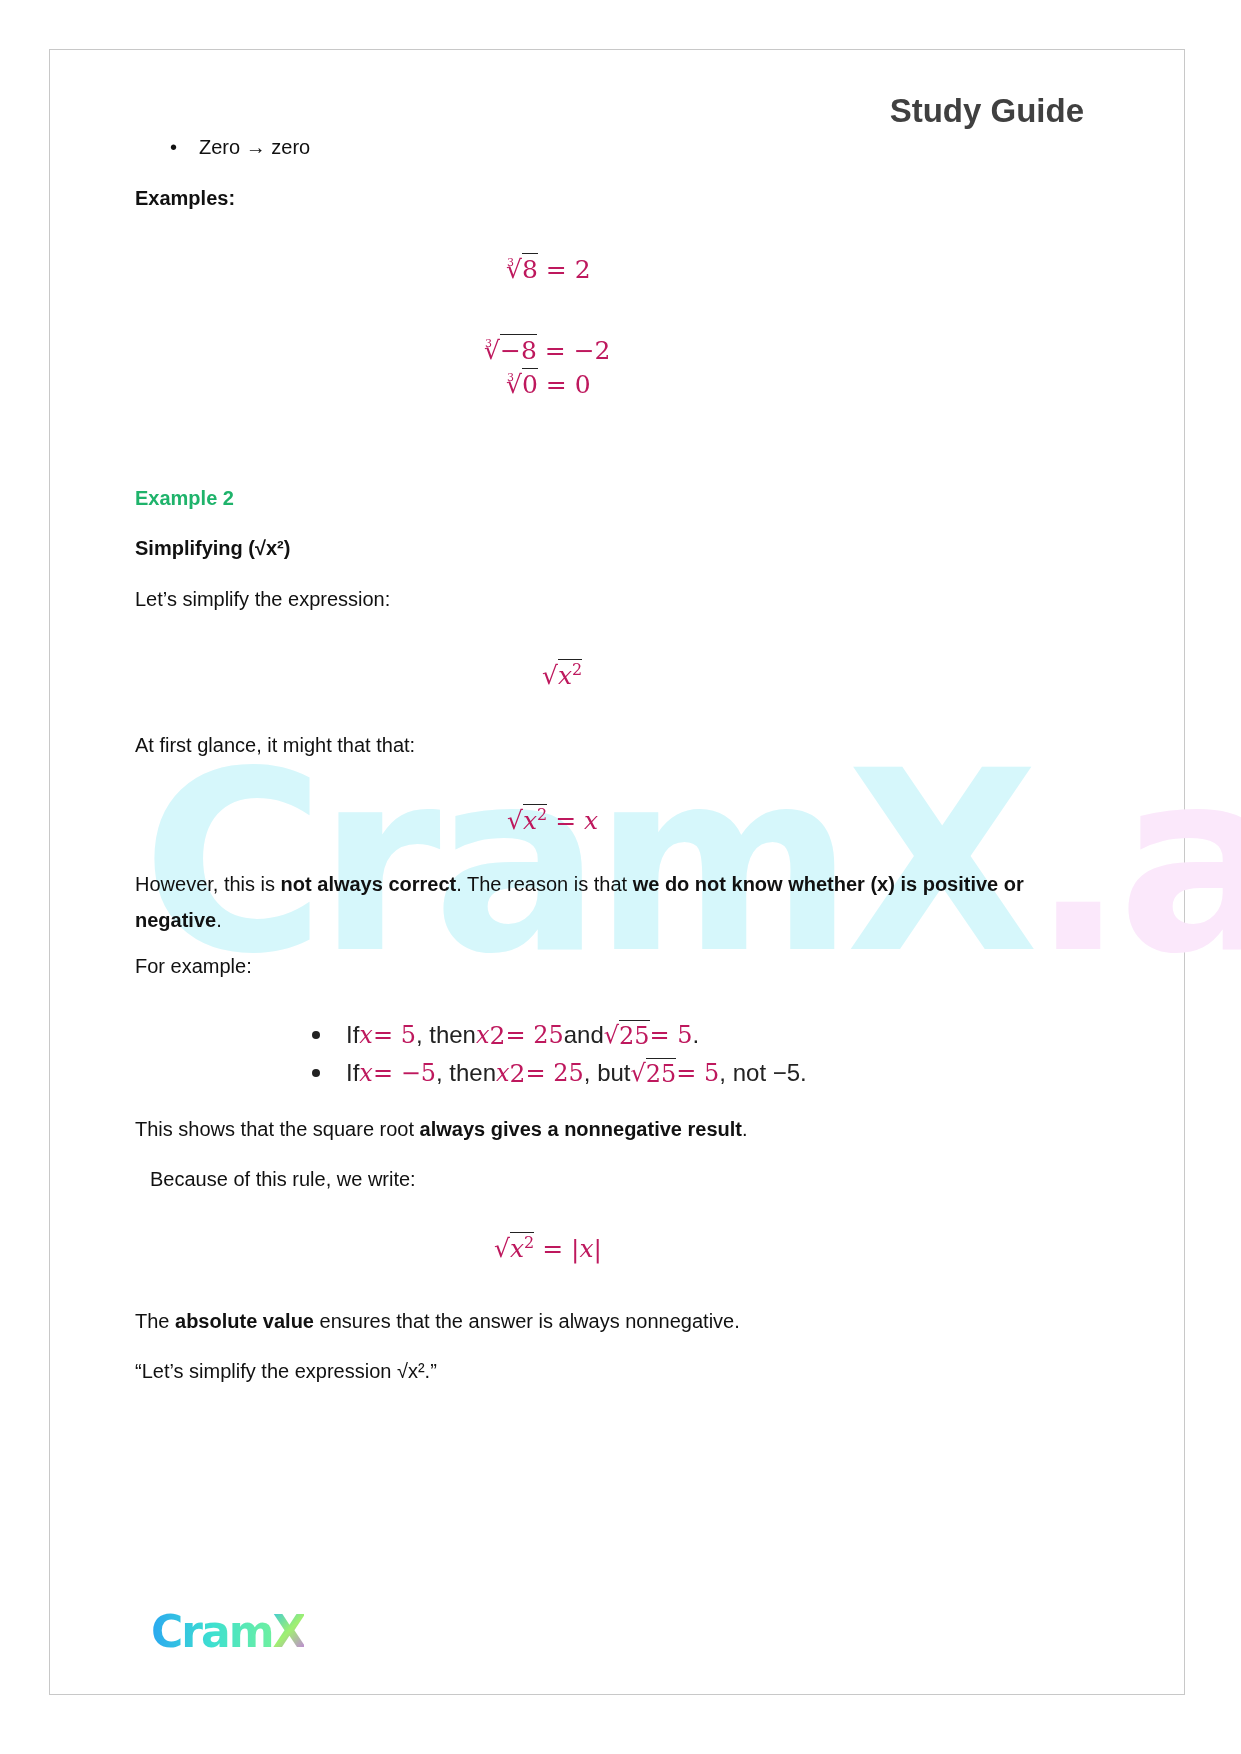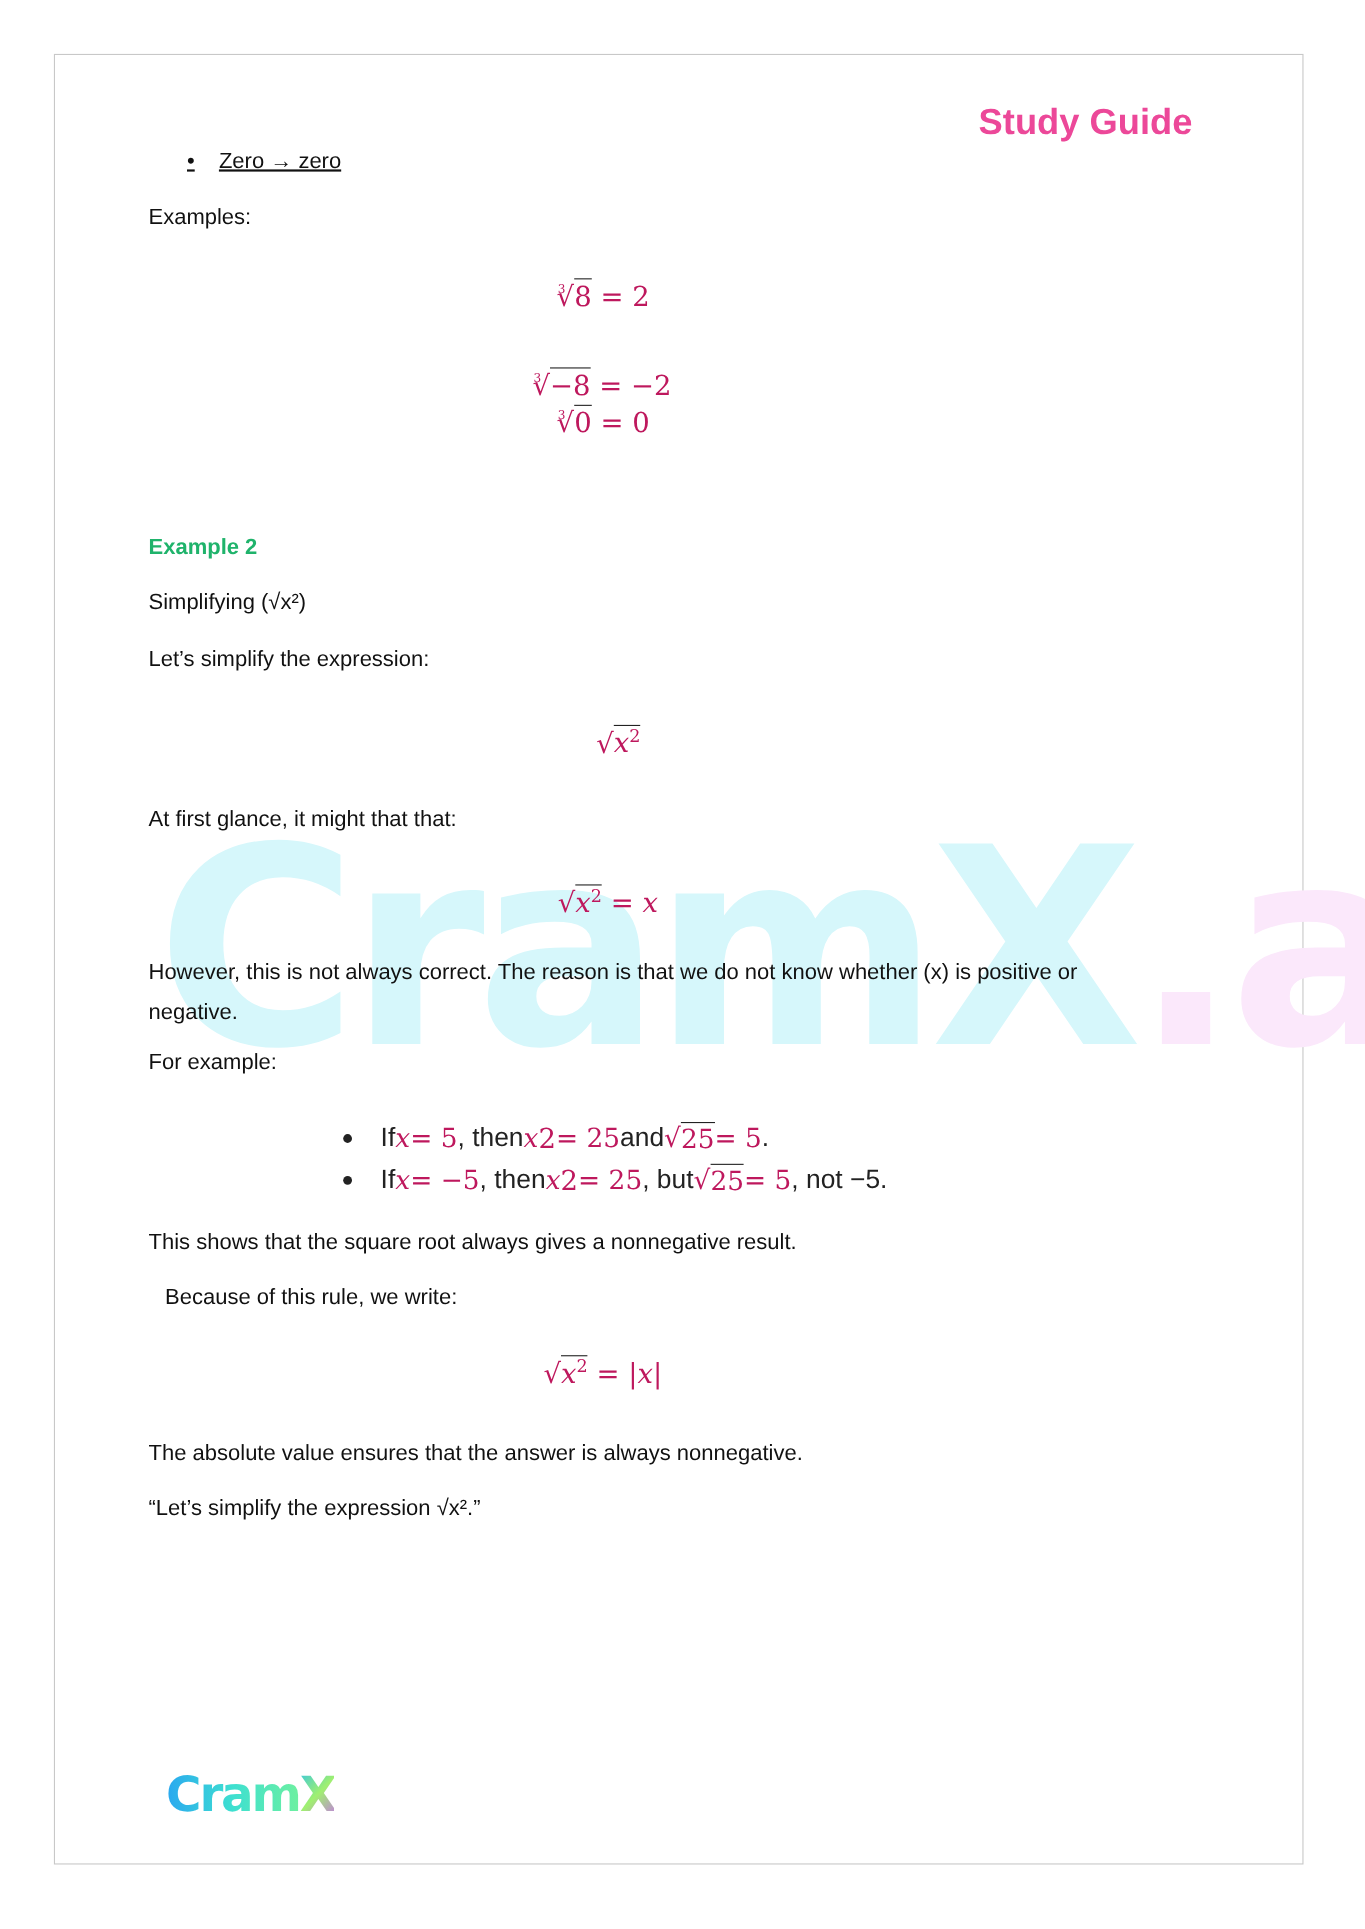--- a/index.html
+++ b/index.html
@@ -2,22 +2,22 @@
 <html><head>
   <meta charset="utf-8">
   <style>
     html, body { margin: 0; padding: 0; background: #ffffff; }
     body { width: 1241px; height: 1754px; position: relative; overflow: hidden;
            font-family: "Liberation Sans", sans-serif; color: #111; }
     .page { position: absolute; left: 49px; top: 49px; width: 1134px; height: 1644px;
             border: 1px solid #c8c8c8; background: #fff; }
     .abs { position: absolute; }
     .txt { font-size: 20px; line-height: 24px; color: #111; white-space: nowrap; }
-    .b { font-weight: normal; }
-    .title { right: 100px; top: 42px; font-size: 33px; font-weight: bold; color: #ec4899; }
+    .b { font-weight: bold; }
+    .title { right: 100px; top: 42px; font-size: 33px; font-weight: bold; color: #404040; }
     .green { color: #1fb36b; font-weight: bold; }
     .math { font-family: "DejaVu Serif", "Liberation Serif", serif; font-size: 25px; color: #be185d;
             white-space: nowrap; }
     .math i { font-style: italic; }
     .rad { font-style: normal; font-family: "DejaVu Sans", sans-serif; }
     .over { border-top: 1.6px solid #222; padding-top: 1px; }
     .idx { font-size: 11px; position: relative; top: -12px; margin-right: -8px; }
     sup { font-size: 16px; }
     .watermark { position: absolute; left: 92px; top: 705px; width: 940px; height: 215px;
                  pointer-events: none; }
@@ -34,21 +34,21 @@
 <body>
 
 <div class="page">
 
   <div class="watermark">
     <span class="wm-text" style="color:#d6f7fb;">CramX</span><span class="wm-text" style="color:#fbe8fb;">.ai</span>
   </div>
 
   <div class="abs title">Study Guide</div>
 
-  <div class="abs txt" style="left:120px; top:85px;text-decoration:underline;">
+  <div class="abs txt" style="left:120px; top:85px;">
     <span style="margin-right:22px;">•</span><span>Zero → zero</span>
   </div>
 
   <div class="abs txt b" style="left:85px; top:136px;">Examples:</div>
 
   <div class="abs math" style="left:457px; top:205px;">
     <span class="idx">3</span><span class="rad">√</span><span class="over">8</span>
     <span>= 2</span>
   </div>
   <div class="abs math" style="left:435px; top:262px;margin-top:24px;">

